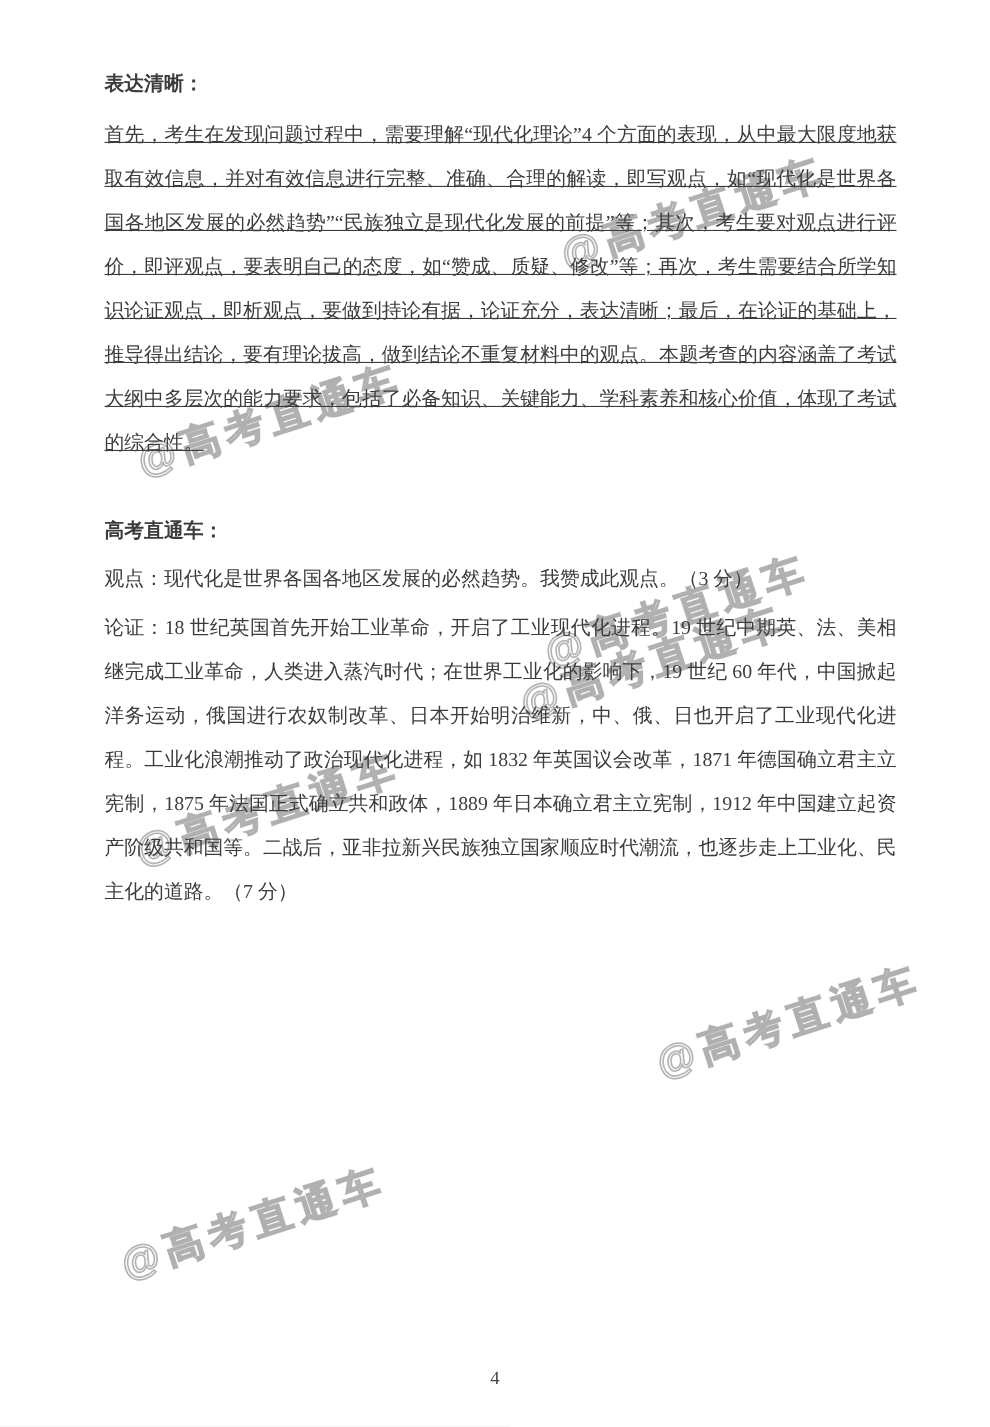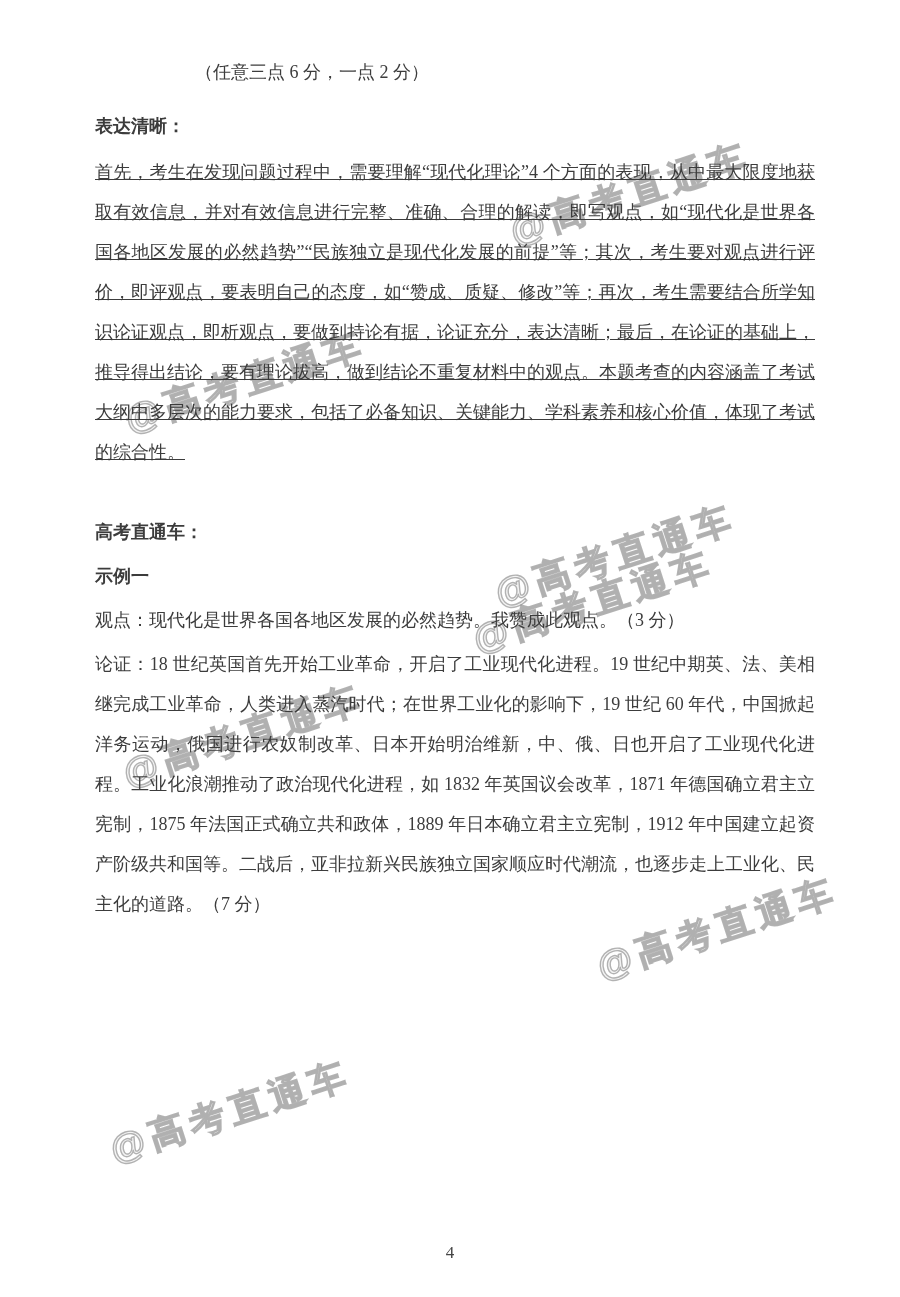--- a/index.html
+++ b/index.html
@@ -107,31 +107,29 @@
   <div class="watermark wm-1">@高考直通车</div>
   <div class="watermark wm-2">@高考直通车</div>
   <div class="watermark wm-3">@高考直通车</div>
   <div class="watermark wm-4">@高考直通车</div>
   <div class="watermark wm-5">@高考直通车</div>
   <div class="watermark wm-6">@高考直通车</div>
   <div class="watermark wm-7">@高考直通车</div>
 
   <div class="content">
 
-    <div class="score-note">（任意三点 6 分，一点 2 分）</div>
 
 
 
     <div class="section-heading">表达清晰：</div>
 
     <p class="analysis">首先，考生在发现问题过程中，需要理解“现代化理论”4 个方面的表现，从中最大限度地获取有效信息，并对有效信息进行完整、准确、合理的解读，即写观点，如“现代化是世界各国各地区发展的必然趋势”“民族独立是现代化发展的前提”等；其次，考生要对观点进行评价，即评观点，要表明自己的态度，如“赞成、质疑、修改”等；再次，考生需要结合所学知识论证观点，即析观点，要做到持论有据，论证充分，表达清晰；最后，在论证的基础上，推导得出结论，要有理论拔高，做到结论不重复材料中的观点。本题考查的内容涵盖了考试大纲中多层次的能力要求，包括了必备知识、关键能力、学科素养和核心价值，体现了考试的综合性。</p>
 
     <div class="answers-heading">高考直通车：</div>
 
-    <div class="example-label">示例一</div>
 
     <p class="answer-para"><span>观点：</span><span>现代化是世界各国各地区发展的必然趋势。我赞成此观点。（3 分）</span></p>
 
     <p class="answer-para"><span>论证：</span><span>18 世纪英国首先开始工业革命，开启了工业现代化进程。19 世纪中期英、法、美相继完成工业革命，人类进入蒸汽时代；在世界工业化的影响下，19 世纪 60 年代，中国掀起洋务运动，俄国进行农奴制改革、日本开始明治维新，中、俄、日也开启了工业现代化进程。工业化浪潮推动了政治现代化进程，如 1832 年英国议会改革，1871 年德国确立君主立宪制，1875 年法国正式确立共和政体，1889 年日本确立君主立宪制，1912 年中国建立起资产阶级共和国等。二战后，亚非拉新兴民族独立国家顺应时代潮流，也逐步走上工业化、民主化的道路。（7 分）</span></p>
 
 
   </div>
 
   <div class="page-number">4</div>
 

